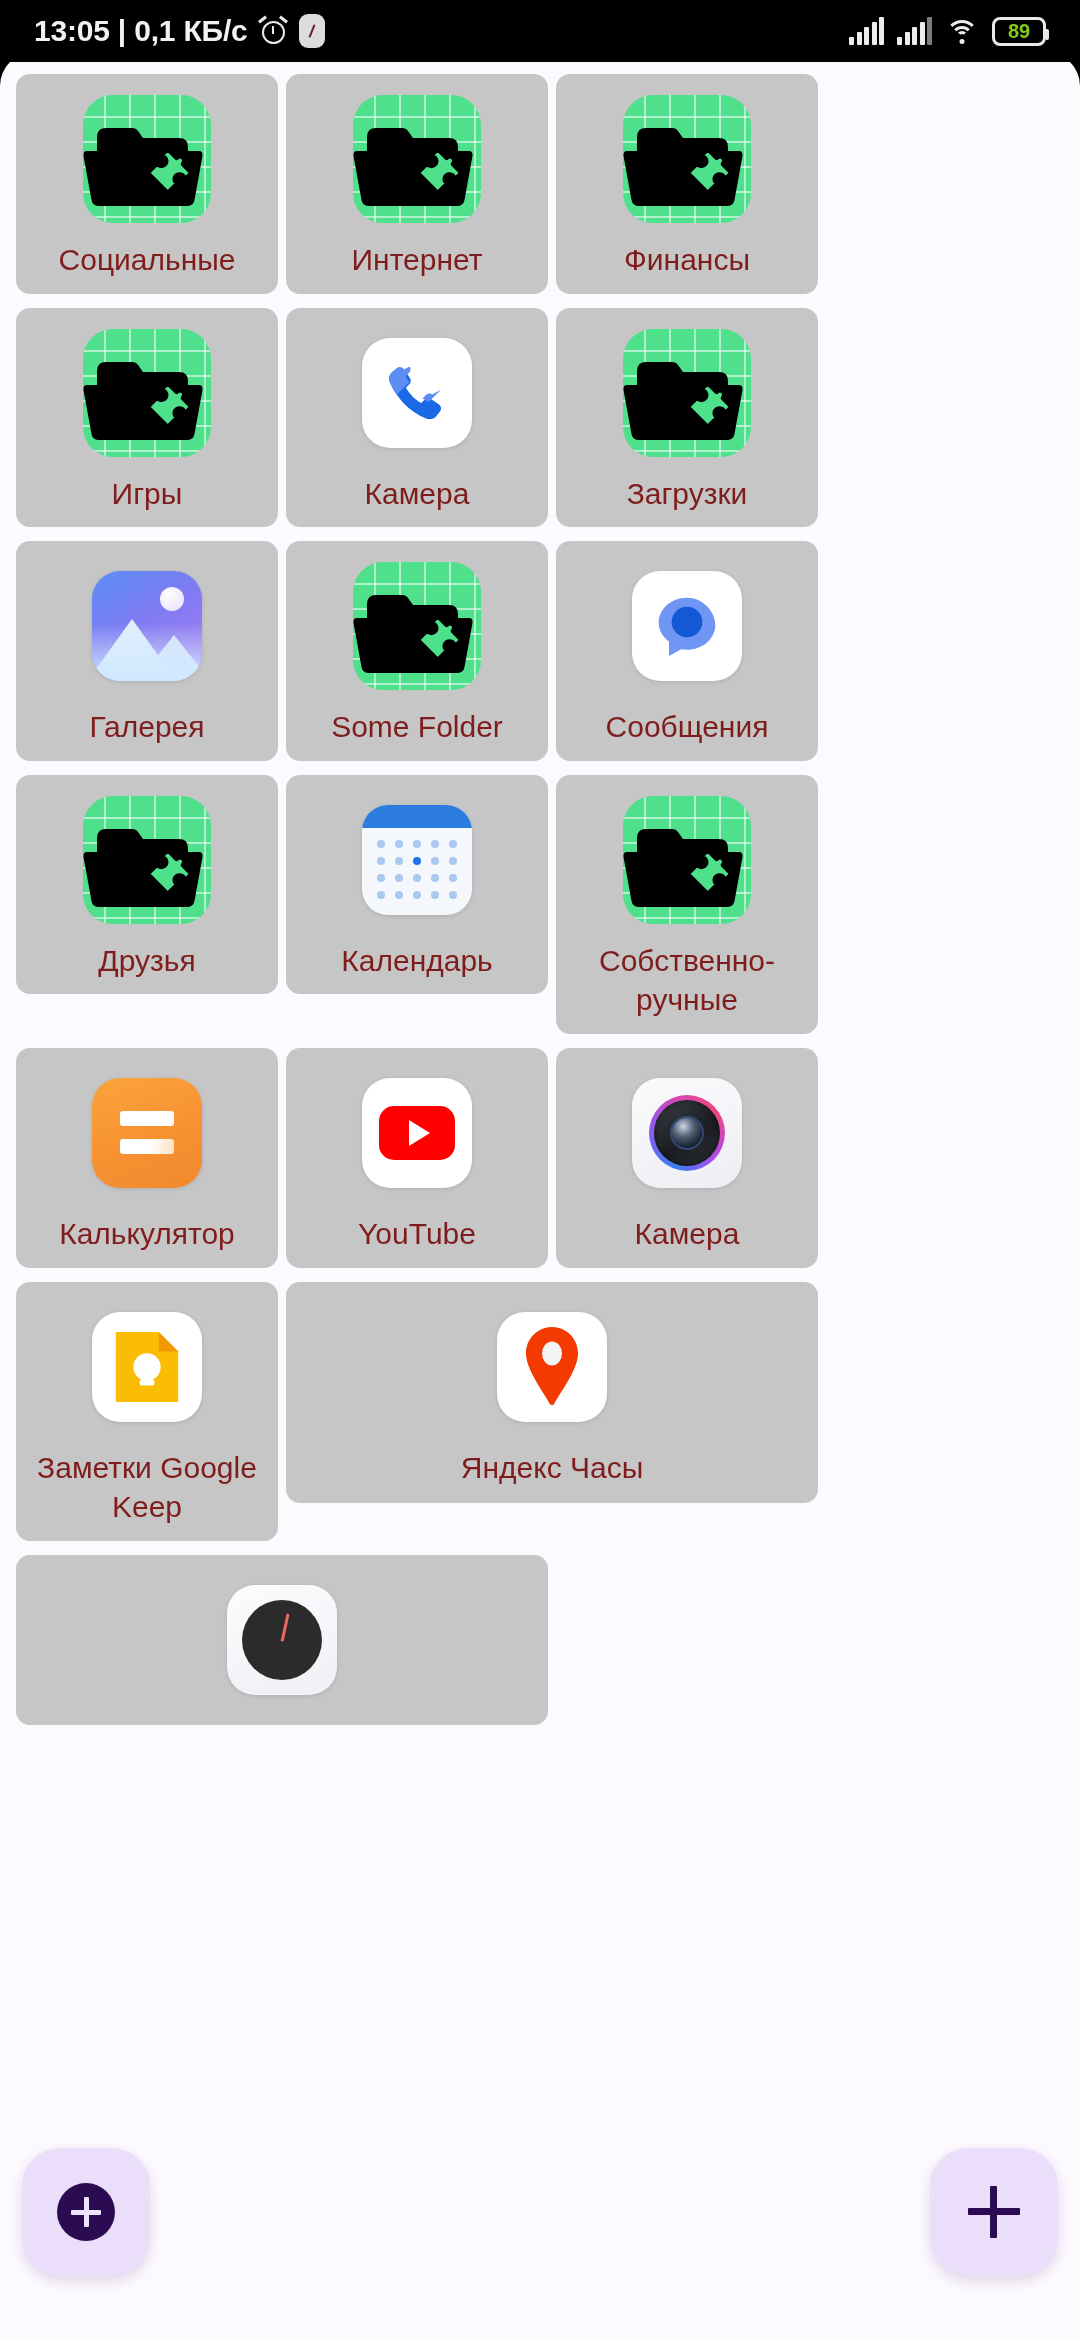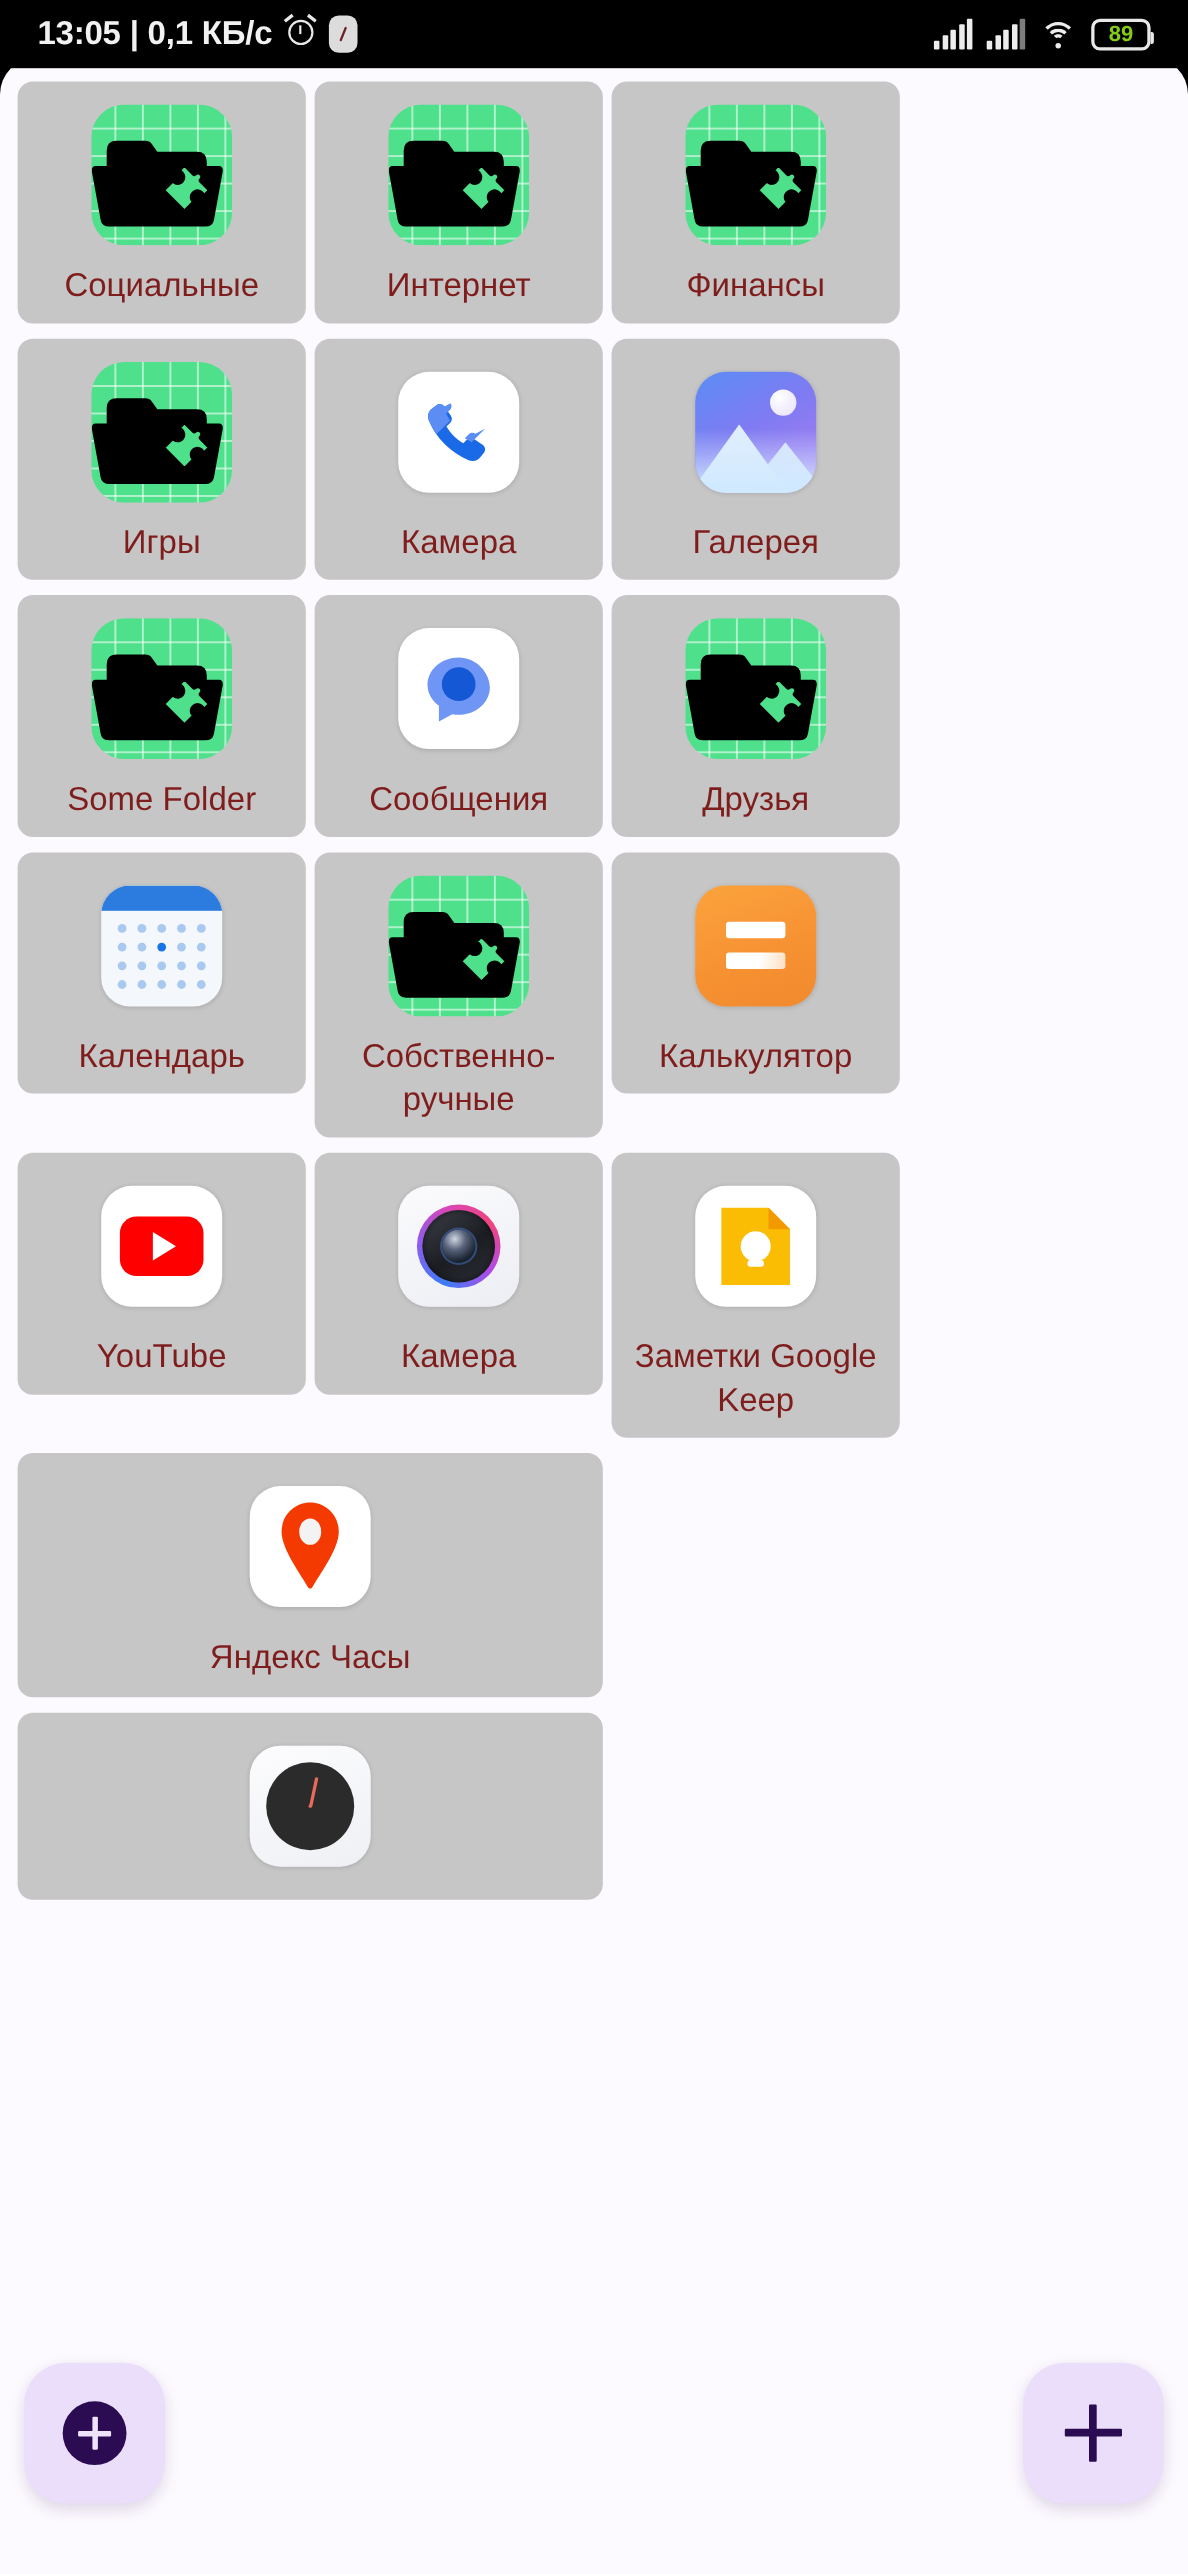--- a/index.html
+++ b/index.html
@@ -12,21 +12,21 @@
 
   
   #status-bar{
     position:absolute; top:0; left:0;
     width:1080px; height:62px;
     background:#000;
     display:flex; align-items:center;
     padding:0 34px;
     z-index:20;
   }
-  #status-left{ display:flex; gap:11px; }
+  #status-left{ display:flex; align-items:center; gap:11px; }
   #status-left .txt{
     color:#f2f2f2; font-size:30px; font-weight:700;
     letter-spacing:-0.2px; white-space:nowrap;
   }
   #status-right{ margin-left:auto; display:flex; align-items:center; gap:13px; }
 
   .alarm-ic{ width:29px; height:29px; position:relative; }
   .alarm-ic .body{
     position:absolute; left:3px; top:4px; width:23px; height:23px;
     border:2.5px solid #e9e9e9; border-radius:50%;
@@ -438,20 +438,35 @@
                1.2 2.9 2.7 5.6 4.5 8.1l8.1-8.1c-.9-1.3-1.7-2.6-2.4-4l2.2-2.2
                c1.1-1.1 1.3-2.8.4-4.1z" fill="#5b8df5"></path>
       <path d="M33.9 24.9c-1.3-.9-3-.7-4.1.4l-2.2 2.2c1.4.8 2.7 1.6 4 2.4l8.1-8.1z" fill="#5b8df5" transform="translate(0,0)"></path>
     </svg>
   </div>
 </div>
       <div class="app-label">Камера</div>
     </div>
   </div>
 
+  <div class="cell">
+    <div class="tile">
+      <div class="icon-wrap">
+  <div class="ic-folder">
+    <svg width="128" height="128" viewBox="0 0 128 128" aria-hidden="true">
+      <path d="M14 42 q0-9 9-9 h26 q4 0 6 3 l5 7 h36 q9 0 9 9 v8 h-91 z
+               M12 56 h104 q4 0 3.5 5 l-8 44 q-1 6 -8 6 h-87 q-7 0 -8 -6 l-8 -44 q-0.5 -5 3.5 -5 z" fill="#000"></path>
+      <path d="M74 72 l14 -14 q2 4 5 4 a6 6 0 1 0 -4 -10 l13 -13 l12 12 a6 6 0 1 1 9 9 l12 12
+               l-13 13 a6 6 0 1 0 -10 -4 q0 3 4 5 l-14 14 z" fill="#4ee08b" stroke="#000" stroke-width="7" stroke-linejoin="round" transform="translate(-10,-2) scale(0.74) translate(26,36)"></path>
+    </svg>
+  </div>
+</div>
+      <div class="app-label">Загрузки</div>
+    </div>
+  </div>
 
   <div class="cell">
     <div class="tile">
       <div class="icon-wrap">
   <div class="ic-gallery">
     <span class="m1"></span>
               <span class="m2"></span>
     <span class="wash"></span>
               <span class="sun"></span>
   </div>

